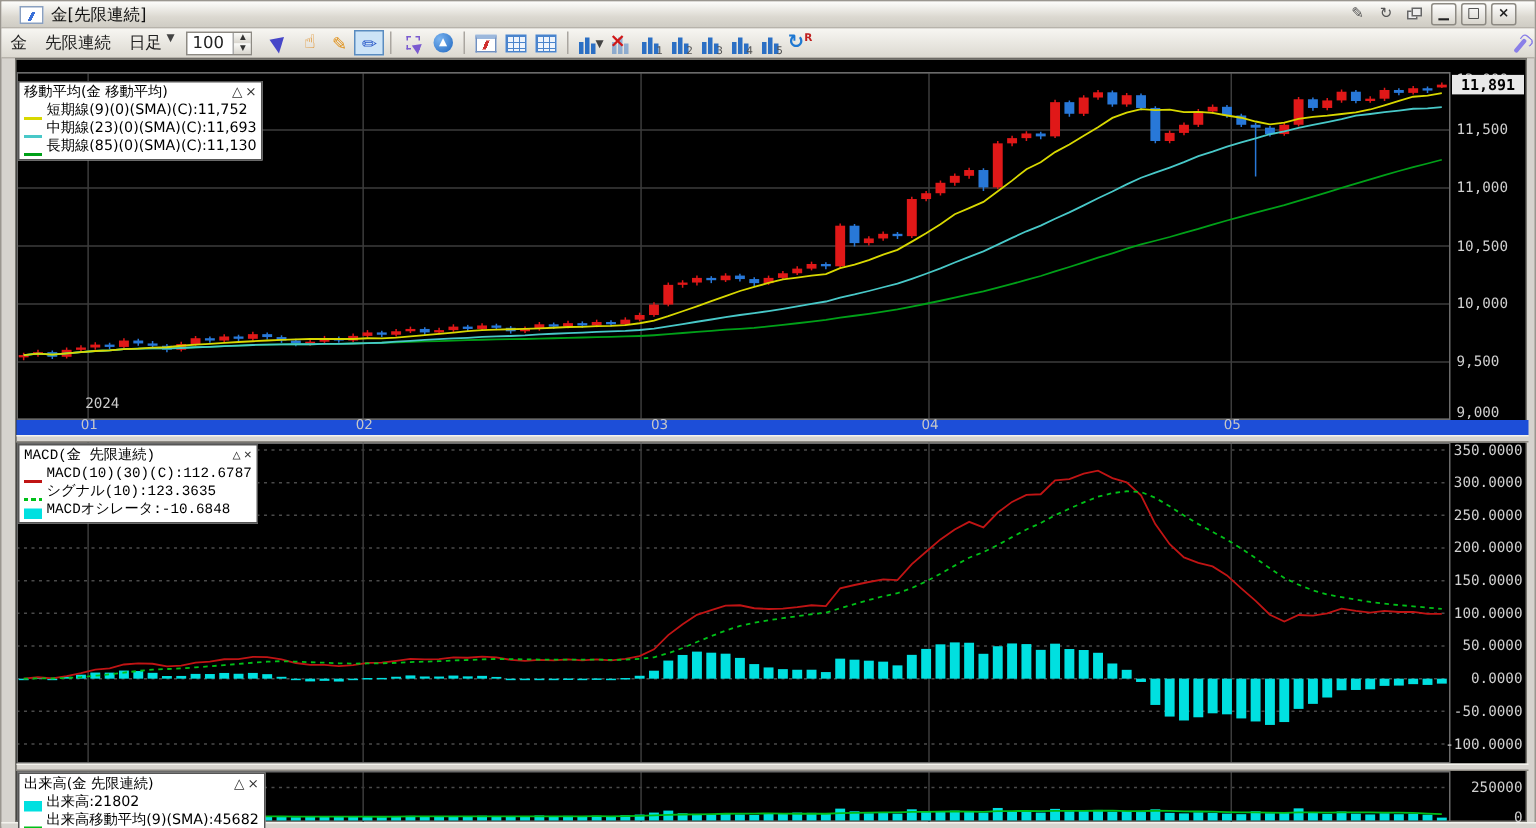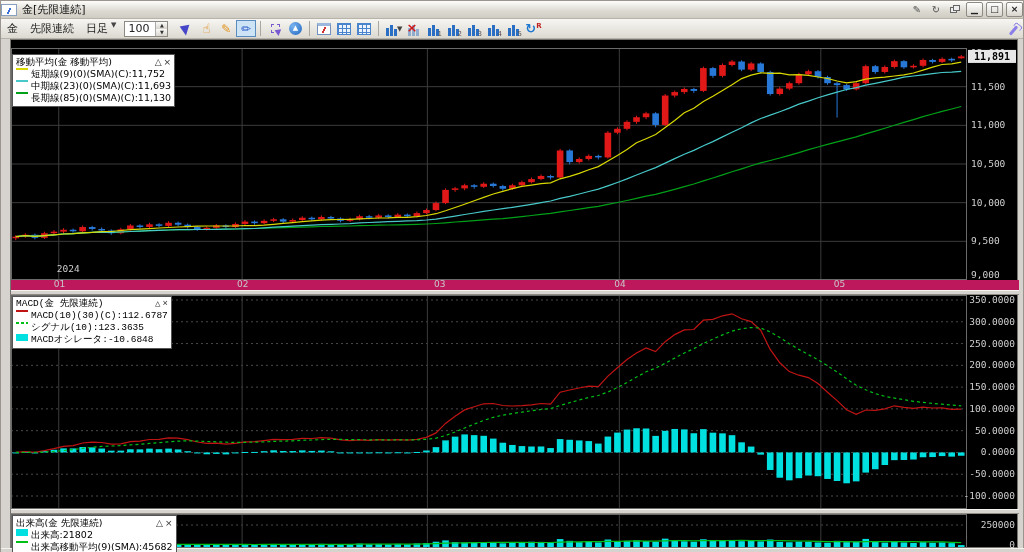--- a/index.html
+++ b/index.html
@@ -6,21 +6,21 @@
   html,body { width:1024px; height:552px; overflow:hidden; }
   body { font-family:"DejaVu Sans", sans-serif; }
 
   .window { position:relative; width:1024px; height:552px;
     background:#d6d3ce; border:1px solid #9a968f; }
 
   
   .titlebar { position:absolute; left:0; top:0; width:100%; height:18px;
     background:linear-gradient(#fdfdfb,#dcd9d1 60%,#cfccc4);
     border-bottom:1px solid #b7b3ab; display:flex; align-items:center;
-    padding:0 0; gap:5px; }
+    padding:0 12px; gap:5px; }
   .title-text { font-size:11px; color:#111; }
   .chart-mini-icon { width:16px; height:12px; background:#fff; border:1px solid #8aa0c0;
     position:relative; overflow:hidden; }
   .chart-mini-icon::after { content:""; position:absolute; left:1px; top:3px; width:12px; height:6px;
     background:linear-gradient(115deg, transparent 42%, #3a6fd8 42%, #3a6fd8 58%, transparent 58%); }
   .titlebar-right { margin-left:auto; display:flex; align-items:center; gap:3px; }
   .tb-mini { width:16px; height:14px; font-size:10px; color:#555; text-align:center; line-height:14px; }
   .win-btn { width:17px; height:15px; background:linear-gradient(#fefefe,#d8d5cd);
     border:1px solid #8d8a83; border-radius:2px; font-size:9px; line-height:13px;
     text-align:center; color:#222; font-weight:bold; }
@@ -82,36 +82,36 @@
 
   
   .client { position:absolute; left:9px; top:38px; width:1008px; height:509px;
     background:#000; border:1px solid #77756f; }
   .infobar { position:absolute; left:2px; top:0px; height:9px; font-size:9.5px;
     color:#e8e8e8; white-space:nowrap; letter-spacing:0.3px; }
   svg { position:absolute; left:0; display:block; }
   #main-svg  { top:8px; }
   #macd-svg  { top:255px; }
   #vol-svg   { top:474px; }
-  .xaxis { position:absolute; left:0; top:240px; width:1008px; height:10px; background:#be185d; }
+  .xaxis { position:absolute; left:0; top:240px; width:1008px; height:10px; background:#1d4ed8; }
   .xaxis span { position:absolute; top:-1px; font-size:9px; color:#c8c8c8; }
   .splitter { position:absolute; left:0; width:1008px; height:5px; background:#d6d3ce;
     border-top:1px solid #f4f3ee; border-bottom:1px solid #8d8a83; }
   #split1 { top:250px; }
   #split2 { top:469px; }
   .bottomstrip { position:absolute; left:0; top:547px; width:1024px; height:5px;
     background:#d6d3ce; border-top:1px solid #f4f3ee; }
 
   
   .legend { position:absolute; background:#fff; border:1px solid #555; font-size:9.5px;
     color:#000; padding:1px 3px 2px 3px; line-height:12px; z-index:5; white-space:nowrap; }
   .legend .lg-head { display:flex; align-items:center; }
   .lg-title { margin-right:14px; }
   .lg-ctrl { margin-left:auto; display:flex; gap:2px; font-size:9px; color:#333; }
-  .lg-row { display:flex; align-items:flex-start; gap:3px; }
+  .lg-row { display:flex; align-items:flex-end; gap:3px; }
   .sw { display:inline-block; width:12px; }
   #ma-legend { left:1px; top:14px; }
   #macd-legend { left:1px; top:256px;font-family:Liberation Mono, monospace; }
   #vol-legend { left:1px; top:475px; }
 
   text { font-family:"DejaVu Sans Mono", monospace; }
 </style>
 </head>
 <body>
 
@@ -445,21 +445,21 @@
         <text x="45.75" y="224" fill="#cccccc" font-size="9.5px">2024</text>
         <rect x="957" y="1.929333333333334" width="48" height="13" fill="#e8e8e8"></rect>
         <text x="981" y="11.929333333333334" fill="#000" font-size="10px" font-weight="bold" text-anchor="middle">11,891</text>
       </svg>
 
     <div class="xaxis">
         <span style="left: 42.75px;">01</span>
         <span style="left: 226.11px;">02</span>
         <span style="left: 423px;">03</span>
         <span style="left: 603.335px;">04</span>
-        <span style="left: 804.84px; margin-left: 18px;">05</span>
+        <span style="left: 804.84px;">05</span>
       </div>
     <div class="splitter" id="split1"></div>
 
     <svg id="macd-svg" width="1008" height="214">
         <line x1="0" y1="5" x2="955" y2="5" stroke="#4a4a4a" stroke-width="1" stroke-dasharray="2 3"></line>
         <line x1="0" y1="26.77777777777778" x2="955" y2="26.77777777777778" stroke="#4a4a4a" stroke-width="1" stroke-dasharray="2 3"></line>
         <line x1="0" y1="48.55555555555556" x2="955" y2="48.55555555555556" stroke="#4a4a4a" stroke-width="1" stroke-dasharray="2 3"></line>
         <line x1="0" y1="70.33333333333333" x2="955" y2="70.33333333333333" stroke="#4a4a4a" stroke-width="1" stroke-dasharray="2 3"></line>
         <line x1="0" y1="92.11111111111111" x2="955" y2="92.11111111111111" stroke="#4a4a4a" stroke-width="1" stroke-dasharray="2 3"></line>
         <line x1="0" y1="113.88888888888889" x2="955" y2="113.88888888888889" stroke="#4a4a4a" stroke-width="1" stroke-dasharray="2 3"></line>

